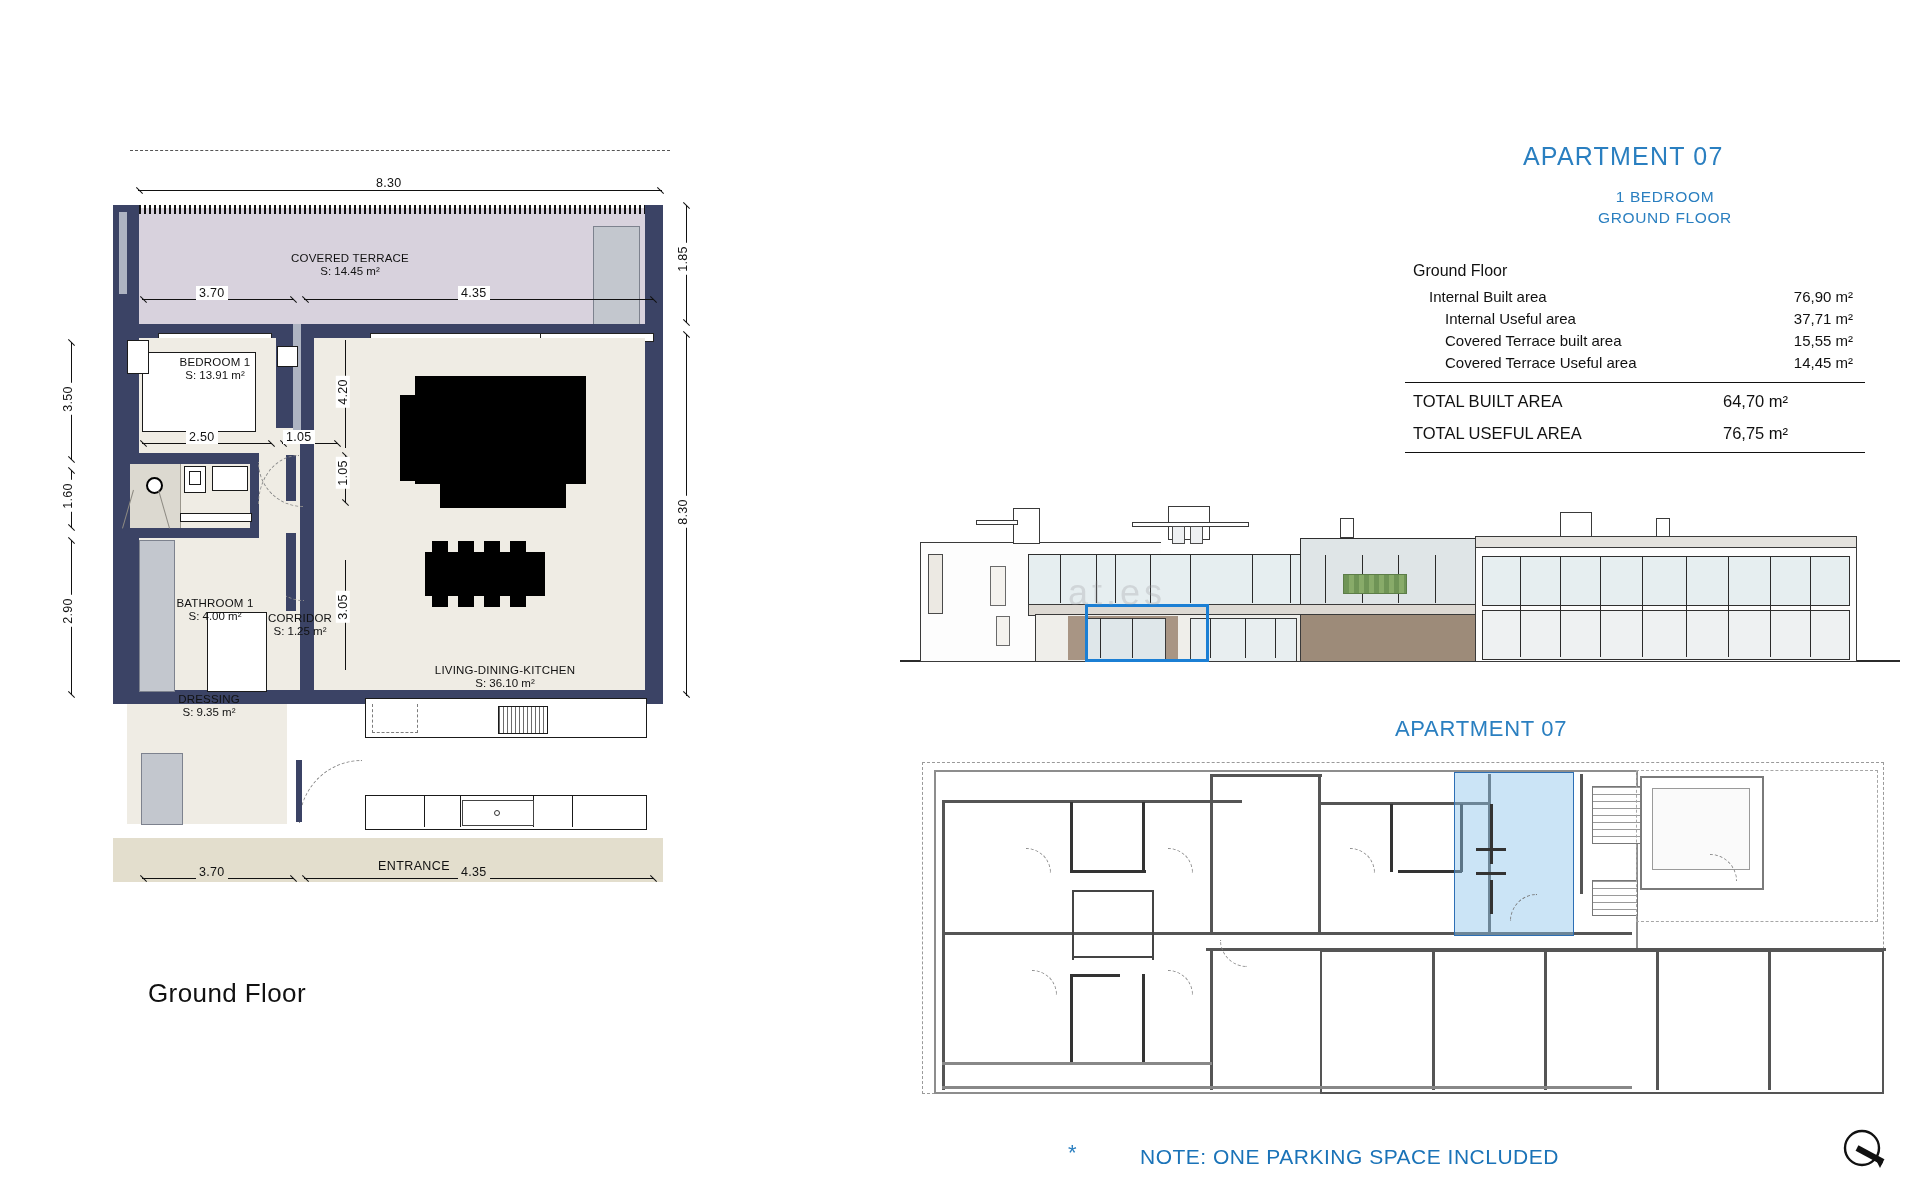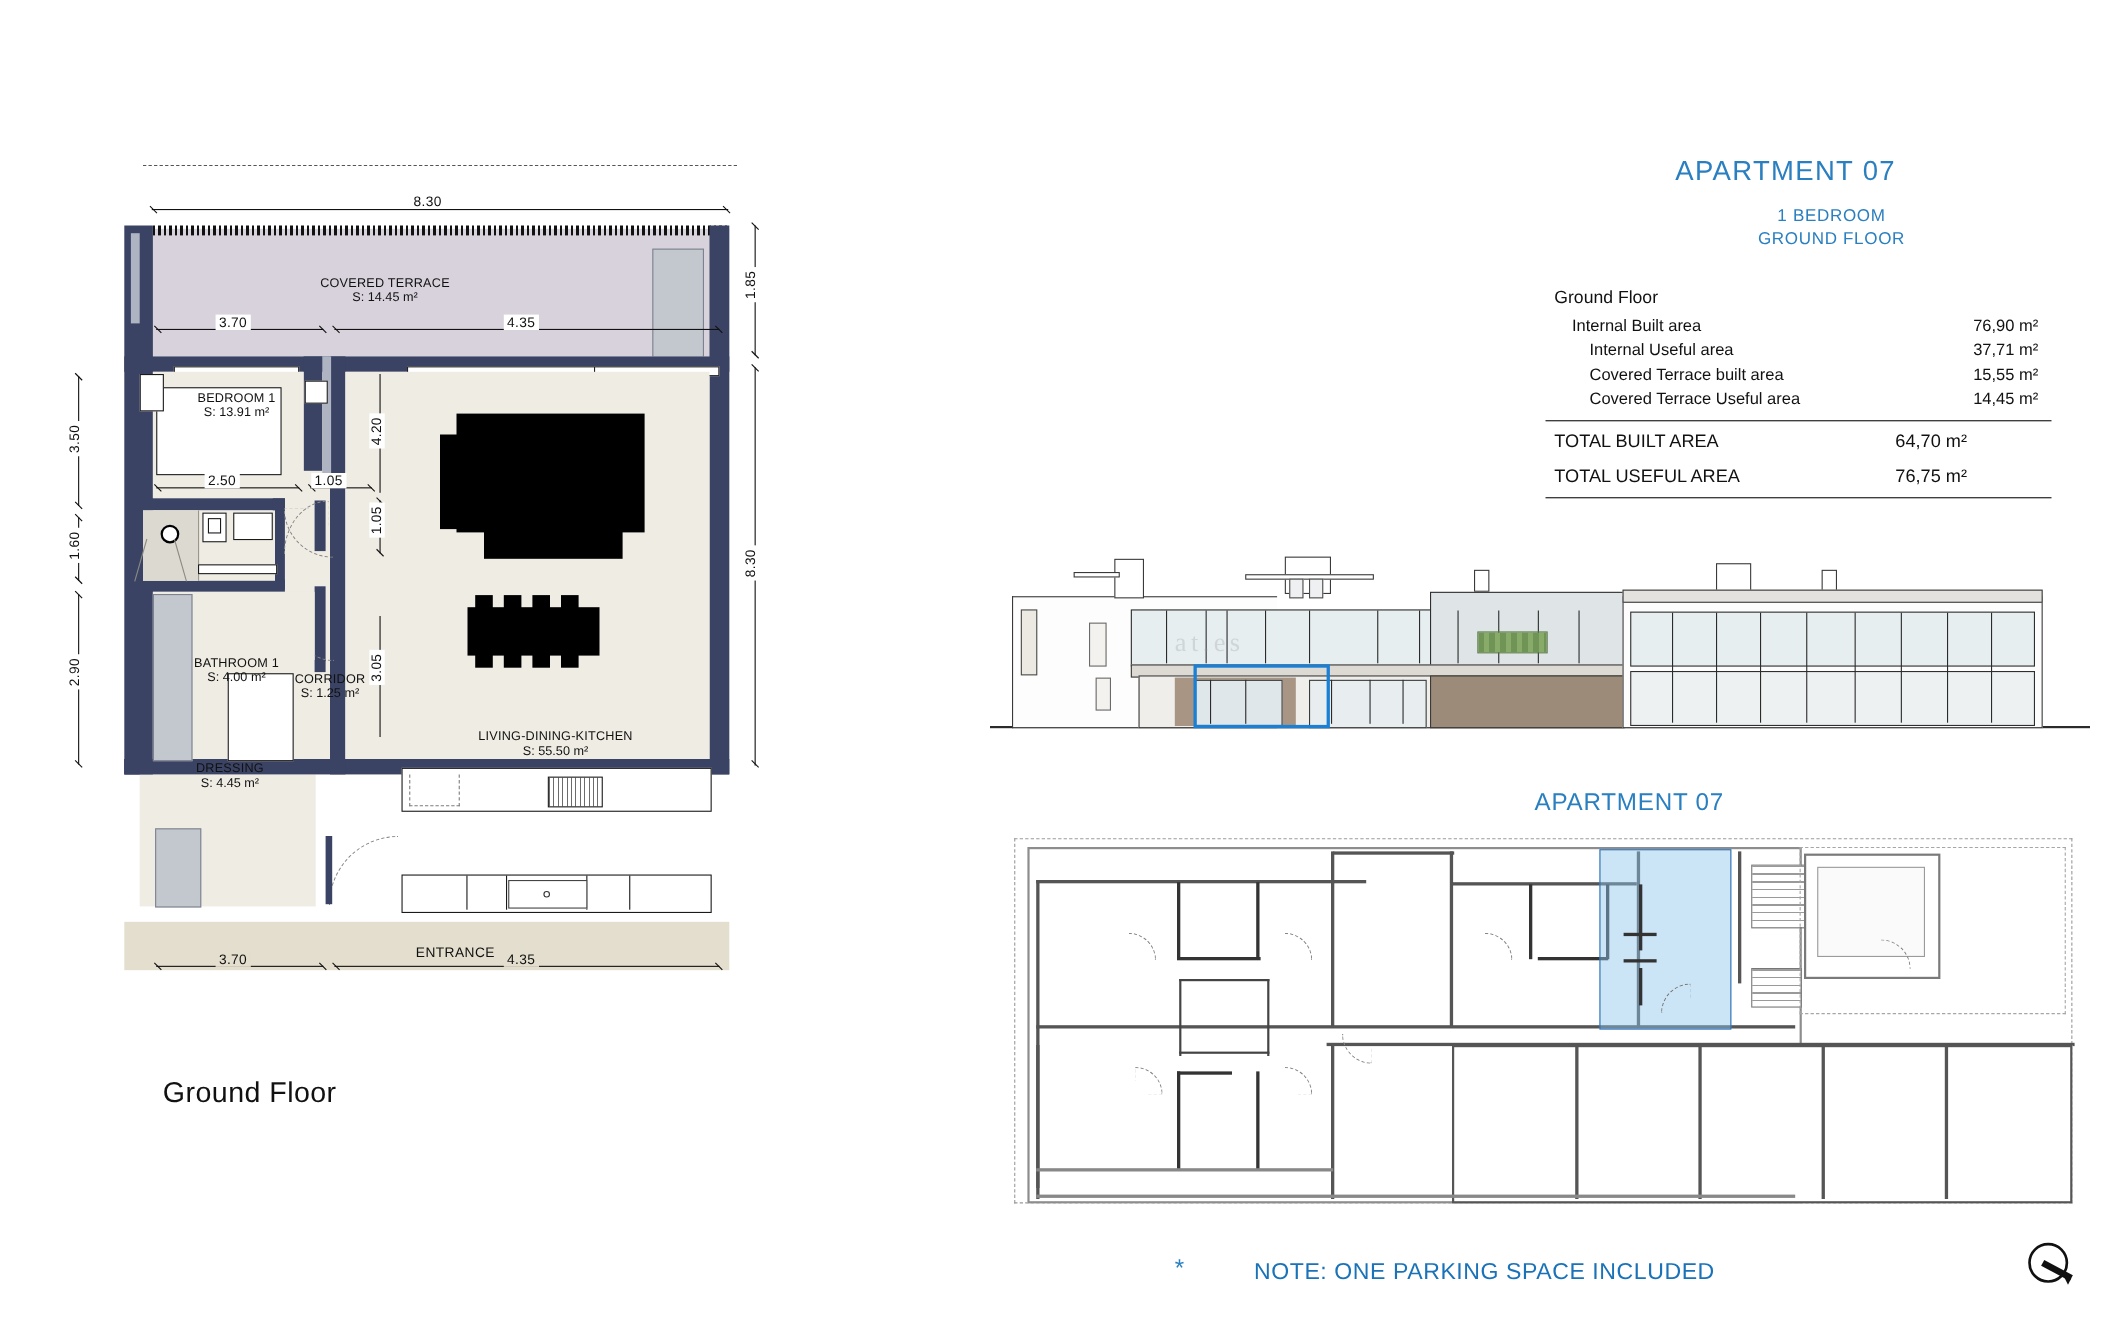--- a/index.html
+++ b/index.html
@@ -50,22 +50,22 @@
   .siteplan-title{position:absolute;color:#2a7fc0;font-size:22px;letter-spacing:.7px;white-space:nowrap;}
 
   .gf-caption{position:absolute;font-size:26px;color:#111;letter-spacing:.4px;}
 
   
   .ele-line{position:absolute;background:#2b2b2b;}
   .ele-fill{position:absolute;}
   .hl-blue{position:absolute;border:3px solid #1b7fd4;background:transparent;}
   .hl-fill{position:absolute;border:1.6px solid #2d6fb5;background:rgba(140,195,235,.45);}
 
-  .watermark{position:absolute;color:rgba(150,150,155,.28);font-size:24px;letter-spacing:4px;
-             font-family:Liberation Serif, serif;white-space:nowrap;}
+  .watermark{position:absolute;color:rgba(150,150,155,.28);font-size:36px;letter-spacing:4px;
+             font-family:Liberation Sans, sans-serif;white-space:nowrap;}
 </style>
 </head>
 <body>
 
 <div class="abs" style="left:0;top:0;width:760px;height:1060px;">
 
   <div class="abs" style="left:0;top:0;">
     <div class="abs" style="left:130px;top:150px;width:540px;height:1px;border-top:1.5px dashed #555;"></div>
     <div class="dimline" style="left:138px;top:190px;width:524px;"></div>
     <div class="tick" style="left:135px;top:190px;"></div>
@@ -273,26 +273,26 @@
     <div class="ar">S: 4.00 m²</div>
   </div>
 
   <div class="rlabel" style="left:252px;top:612px;width:96px;">
     <div class="nm">CORRIDOR</div>
     <div class="ar">S: 1.25 m²</div>
   </div>
 
   <div class="rlabel" style="left:134px;top:693px;width:150px;">
     <div class="nm">DRESSING</div>
-    <div class="ar">S: 4.45 m²</div>
+    <div class="ar">S: 9.35 m²</div>
   </div>
 
   <div class="rlabel" style="left:385px;top:664px;width:240px;">
     <div class="nm">LIVING-DINING-KITCHEN</div>
-    <div class="ar">S: 55.50 m²</div>
+    <div class="ar">S: 36.10 m²</div>
   </div>
 
   <div class="abs" style="left:378px;top:859px;font-size:12.5px;color:#111;letter-spacing:.4px;">ENTRANCE</div>
 
   <div class="gf-caption" style="left:148px;top:978px;">Ground Floor</div>
 </div>
 
 <div class="apt-title" style="left:1523px;top:142px;">APARTMENT  07</div>
 <div class="apt-sub" style="left:1540px;top:187px;width:250px;">
   <div>1 BEDROOM</div>

